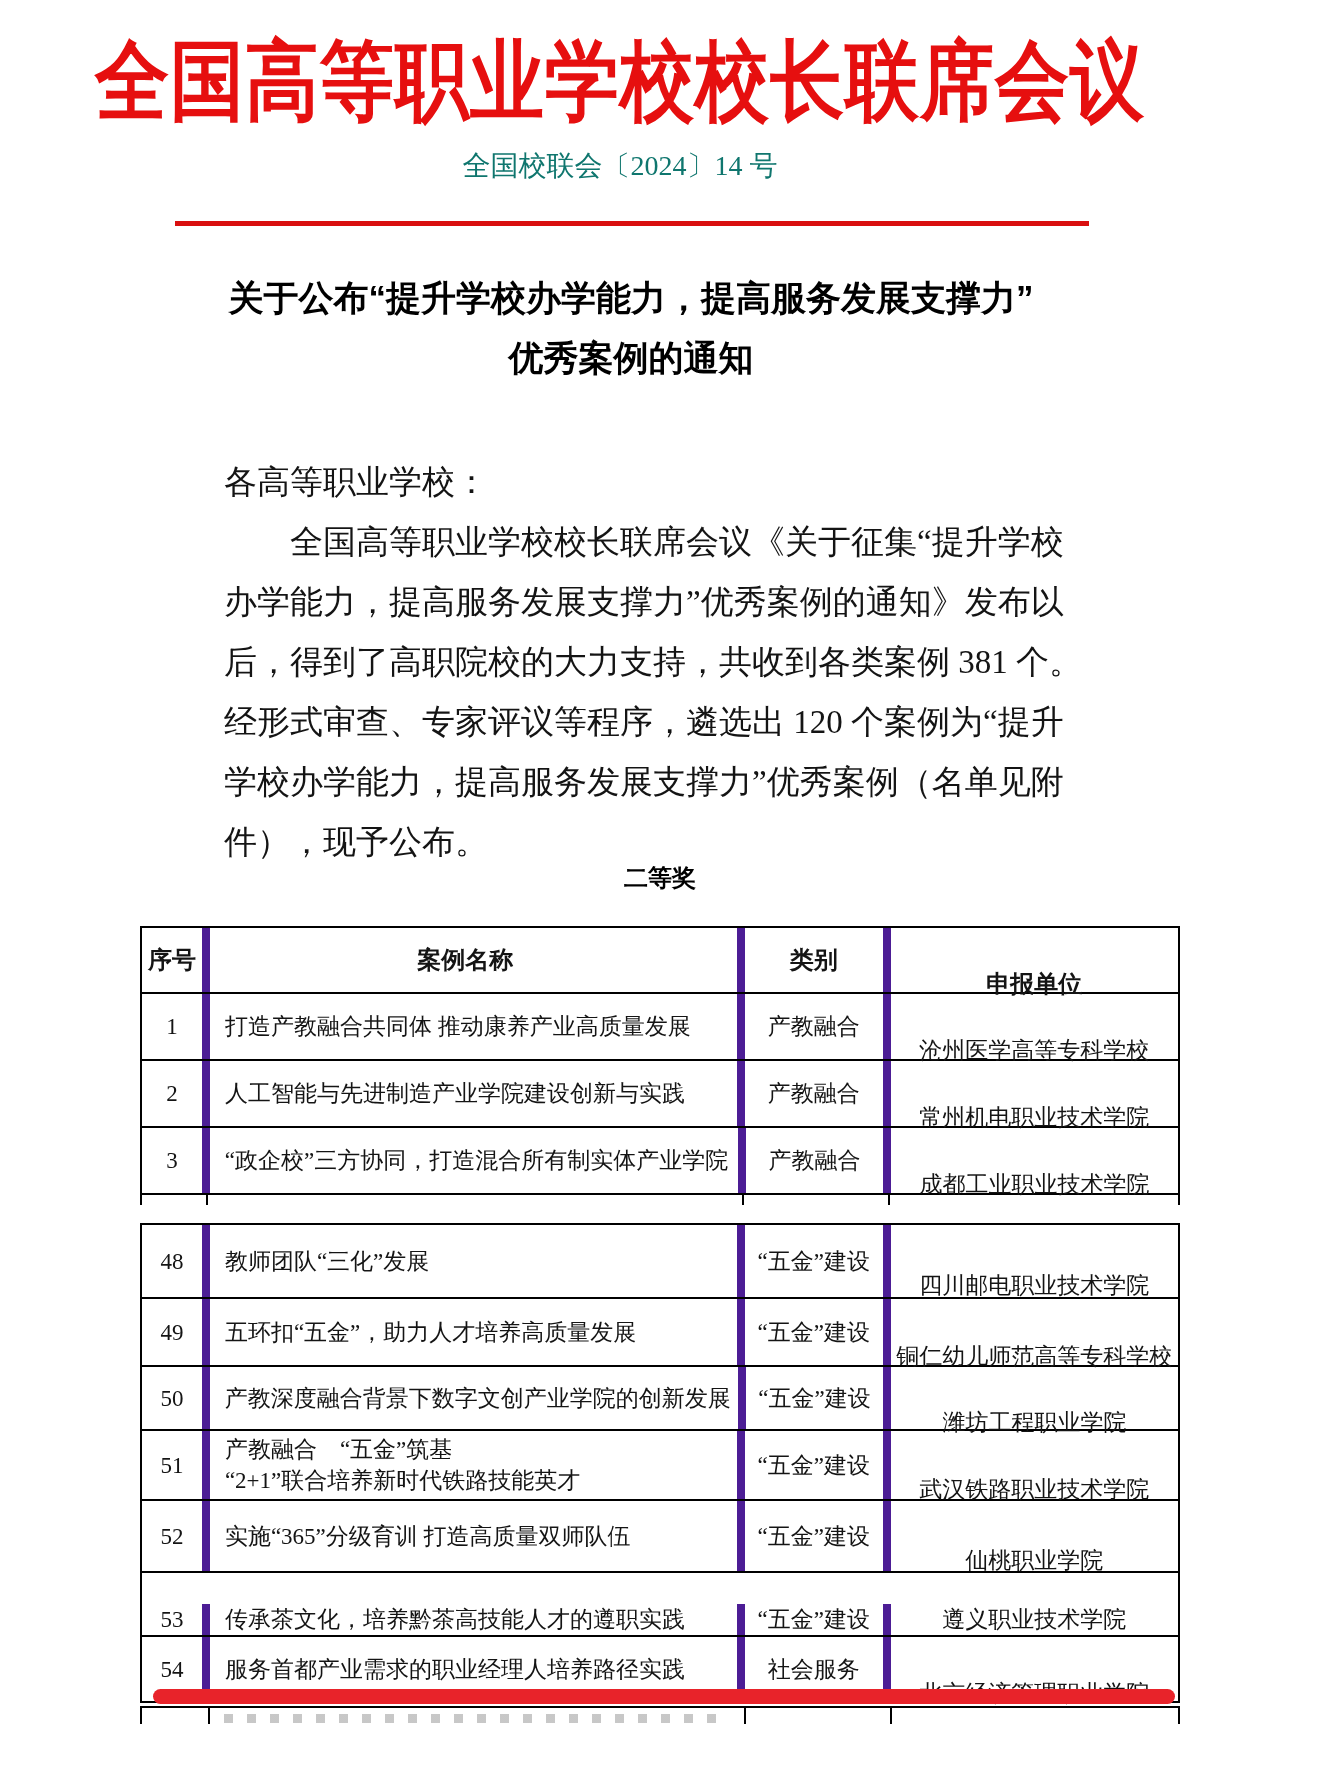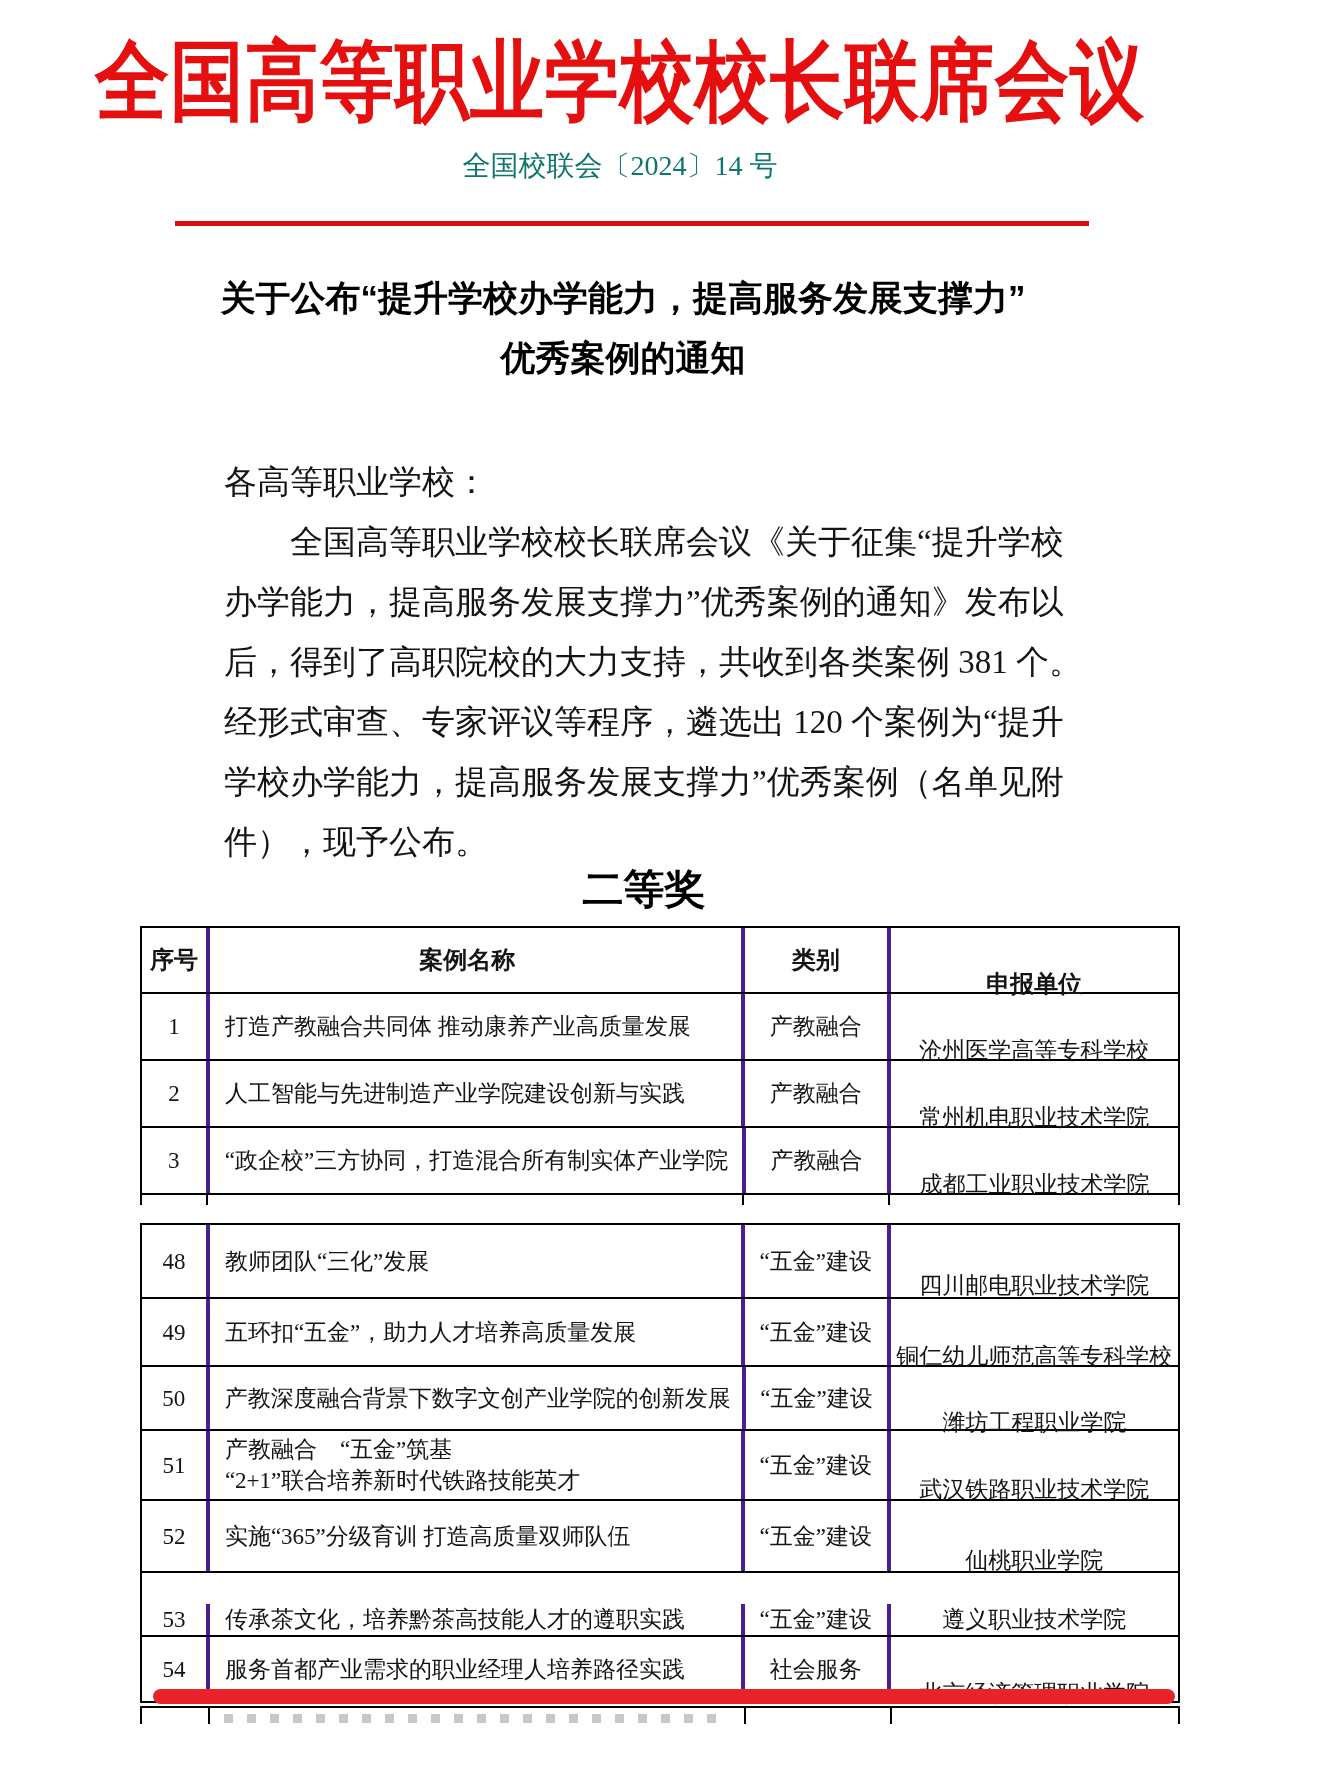--- a/index.html
+++ b/index.html
@@ -33,46 +33,47 @@
     left:175px;top:221px;width:914px;height:5px;
     background:#d90f0f;
   }
   .notice-title{
     left:0;top:268px;width:1246px;
     text-align:center;
     font-size:35px;font-weight:bold;
     line-height:60px;
     color:#000;
     font-family:"Liberation Sans","DejaVu Sans",sans-serif;
+    padding-left:8px;
   }
   .body-text{
     left:224px;top:452px;width:900px;
     font-size:33px;line-height:60px;
     color:#141414;
     white-space:nowrap;
   }
   .body-text .indent{padding-left:66px;}
   .award-title{
-    left:124px;top:862px;width:1040px;
-    text-align:center;
-    font-size:41px;font-weight:bold;
+    left:140px;top:862px;width:1040px;
+    text-align:center;
+    font-size:24px;font-weight:bold;
     color:#000;
   }
 
   
   .tbl{
     left:140px;width:1040px;
     border:2px solid #000;
     box-sizing:border-box;
     background:#fff;
   }
   .tr{display:flex;border-bottom:2px solid #000;box-sizing:border-box;}
   .tr:last-child{border-bottom:none;}
   .td{
-    border-right:4px solid #4c1d95;
+    border-right:8px solid #4c1d95;
     box-sizing:border-box;
     display:flex;flex-direction:column;
     justify-content:center;align-items:center;
     font-size:23px;color:#141414;
     line-height:31px;
   }
   .td:last-child{border-right:none;}
   .c-no{width:68px;}
   .c-name{width:536px;align-items:flex-start;padding-left:15px;padding-right:16px;font-family:Liberation Serif, serif;}
   .c-cat{width:146px;}

